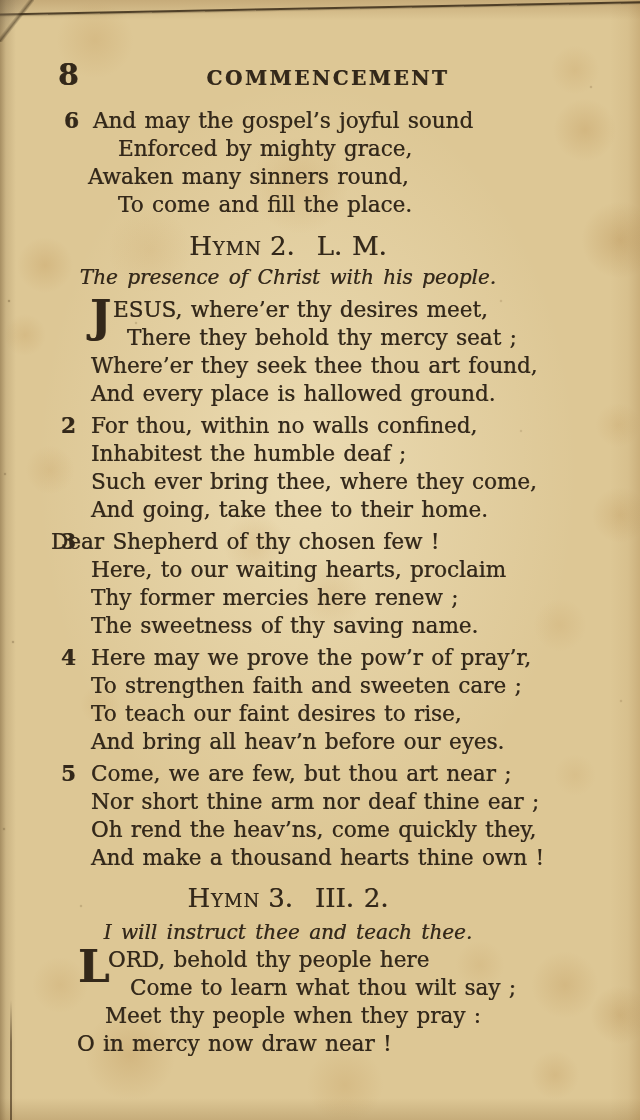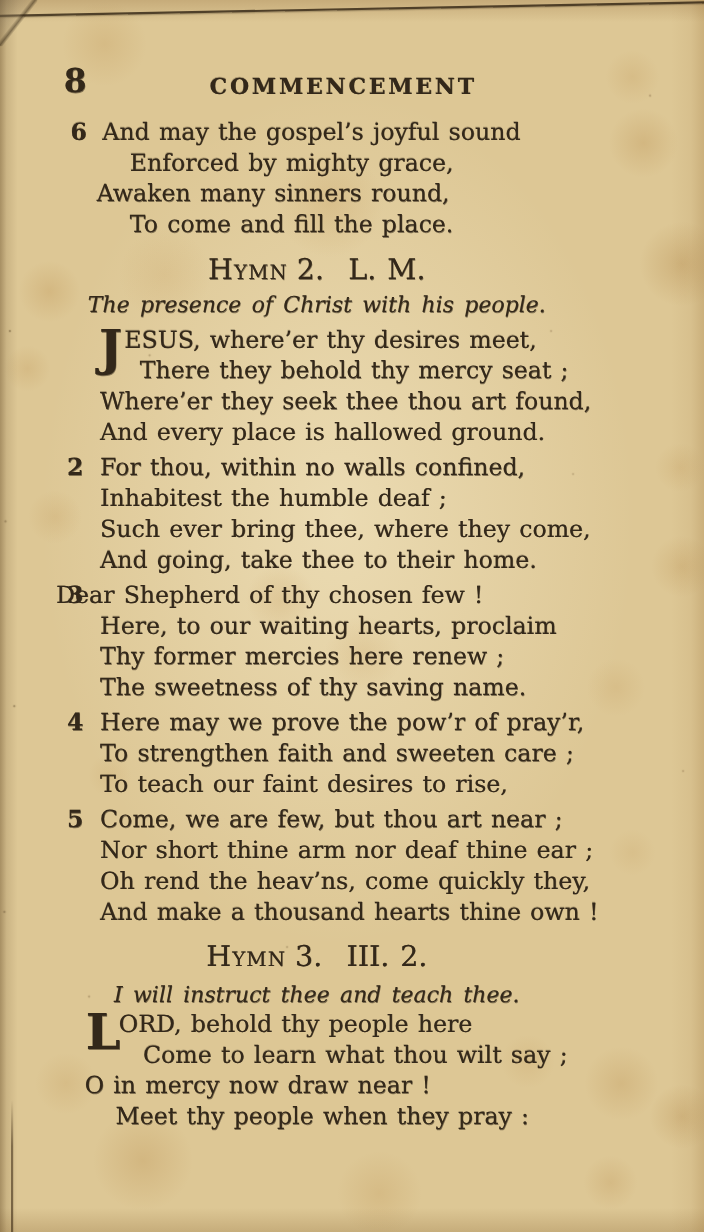--- a/index.html
+++ b/index.html
@@ -88,21 +88,21 @@
   }
 
   .ink {
     text-shadow: 0.4px 0.4px 0.5px rgba(51,40,26,0.55), -0.2px -0.2px 0.4px rgba(51,40,26,0.30);
   }
   .page-num {
     position: absolute; left: 58px; top: 60px;
     font-size: 30px; line-height: 30px; font-weight: 700;
   }
   .running-head {
-    position: absolute; left: 0; top: 67px; width: 624px;
+    position: absolute; left: 16px; top: 67px; width: 624px;
     text-align: center;
     font-size: 20px; line-height: 22px; font-weight: 700;
     letter-spacing: 2.5px;
   }
 
   .content {
     position: absolute; left: 0; top: 0; width: 576px;
     font-size: 21.5px; line-height: 28px;
     word-spacing: 1.5px;
   }
@@ -188,37 +188,38 @@
       <div class="ln" style="margin-left:91px">Here, to our waiting hearts, proclaim</div>
       <div class="ln" style="margin-left:91px">Thy former mercies here renew ;</div>
       <div class="ln" style="margin-left:91px">The sweetness of thy saving name.</div>
     </div>
 
     <div class="stanza mt-st">
       <span class="vnum" style="left:61px">4</span>
       <div class="ln" style="margin-left:91px">Here may we prove the pow’r of pray’r,</div>
       <div class="ln" style="margin-left:91px">To strengthen faith and sweeten care ;</div>
       <div class="ln" style="margin-left:91px">To teach our faint desires to rise,</div>
+      <div class="ln" style="margin-left:91px">And bring all heav’n before our eyes.</div>
     </div>
 
     <div class="stanza mt-st">
       <span class="vnum" style="left:61px">5</span>
       <div class="ln" style="margin-left:91px">Come, we are few, but thou art near ;</div>
       <div class="ln" style="margin-left:91px">Nor short thine arm nor deaf thine ear ;</div>
       <div class="ln" style="margin-left:91px">Oh rend the heav’ns, come quickly they,</div>
       <div class="ln" style="margin-left:91px">And make a thousand hearts thine own !</div>
     </div>
 
     <div class="hymn-heading mt-h3">
       <span class="hword">Hymn</span><span class="hnum">3.</span><span class="hmeter">III. 2.</span>
     </div>
     <div class="subtitle mt-sub3">I will instruct thee and teach thee.</div>
 
     <div class="stanza mt-v1h3">
       <span class="dropcap" style="left:78px">L</span>
       <div class="ln" style="margin-left:108px">ORD, behold thy people here</div>
       <div class="ln" style="margin-left:130px">Come to learn what thou wilt say ;</div>
+      <div class="ln" style="margin-left:105px">Meet thy people when they pray :</div>
       <div class="ln" style="margin-left:77px">O in mercy now draw near !</div>
-      <div class="ln" style="margin-left:105px">Meet thy people when they pray :</div>
     </div>
 
   </div>
 </div>
 
 </body></html>

